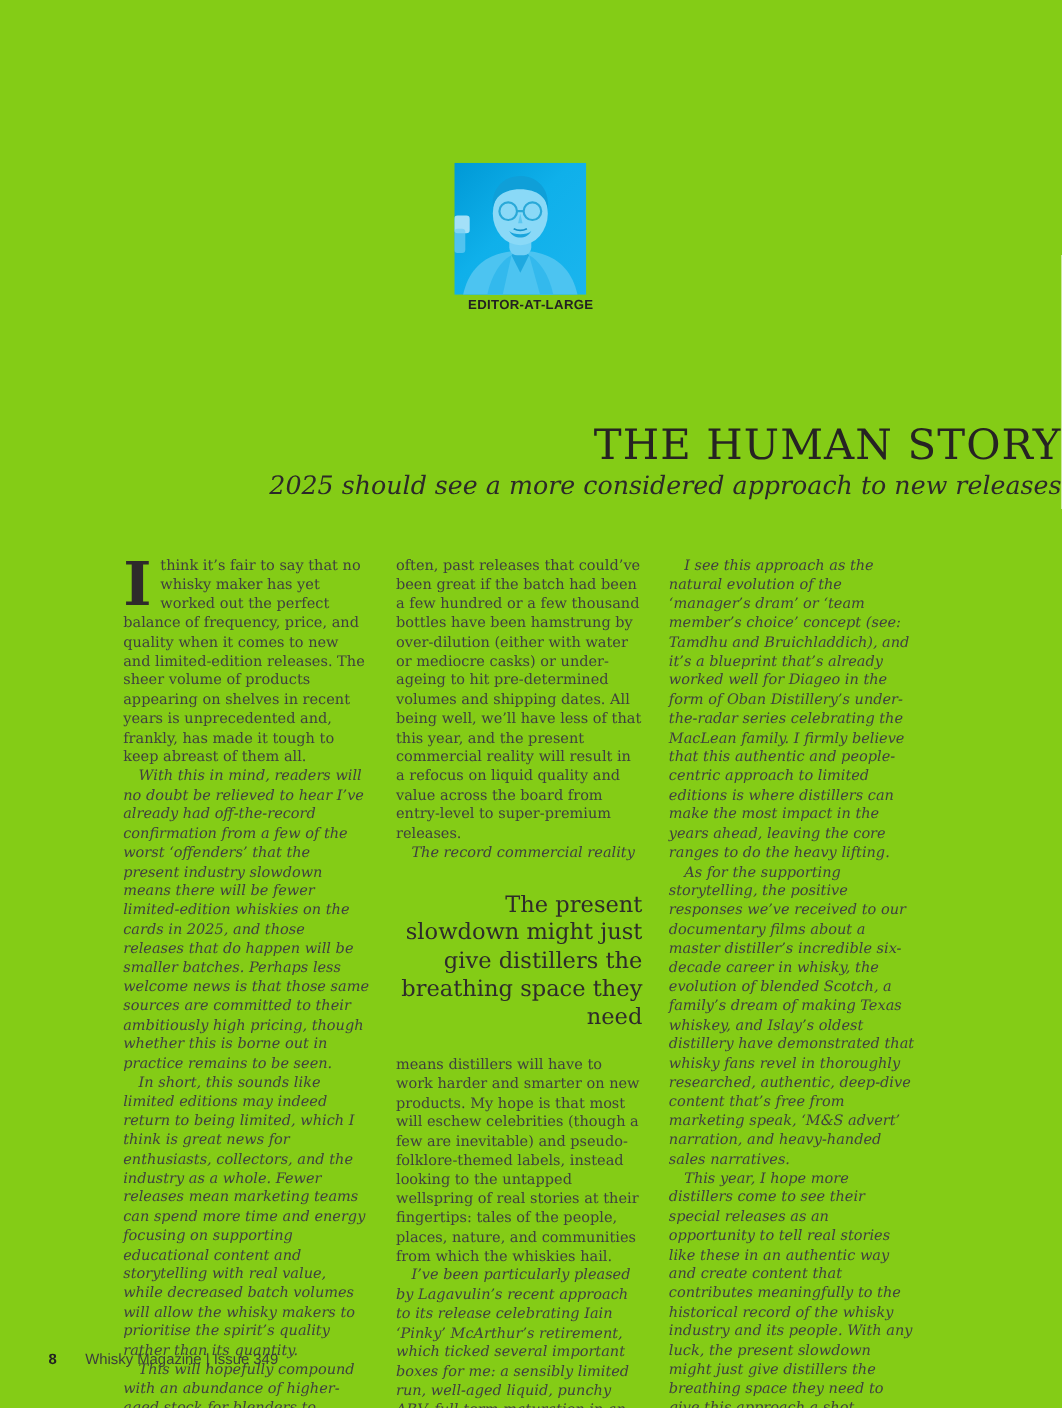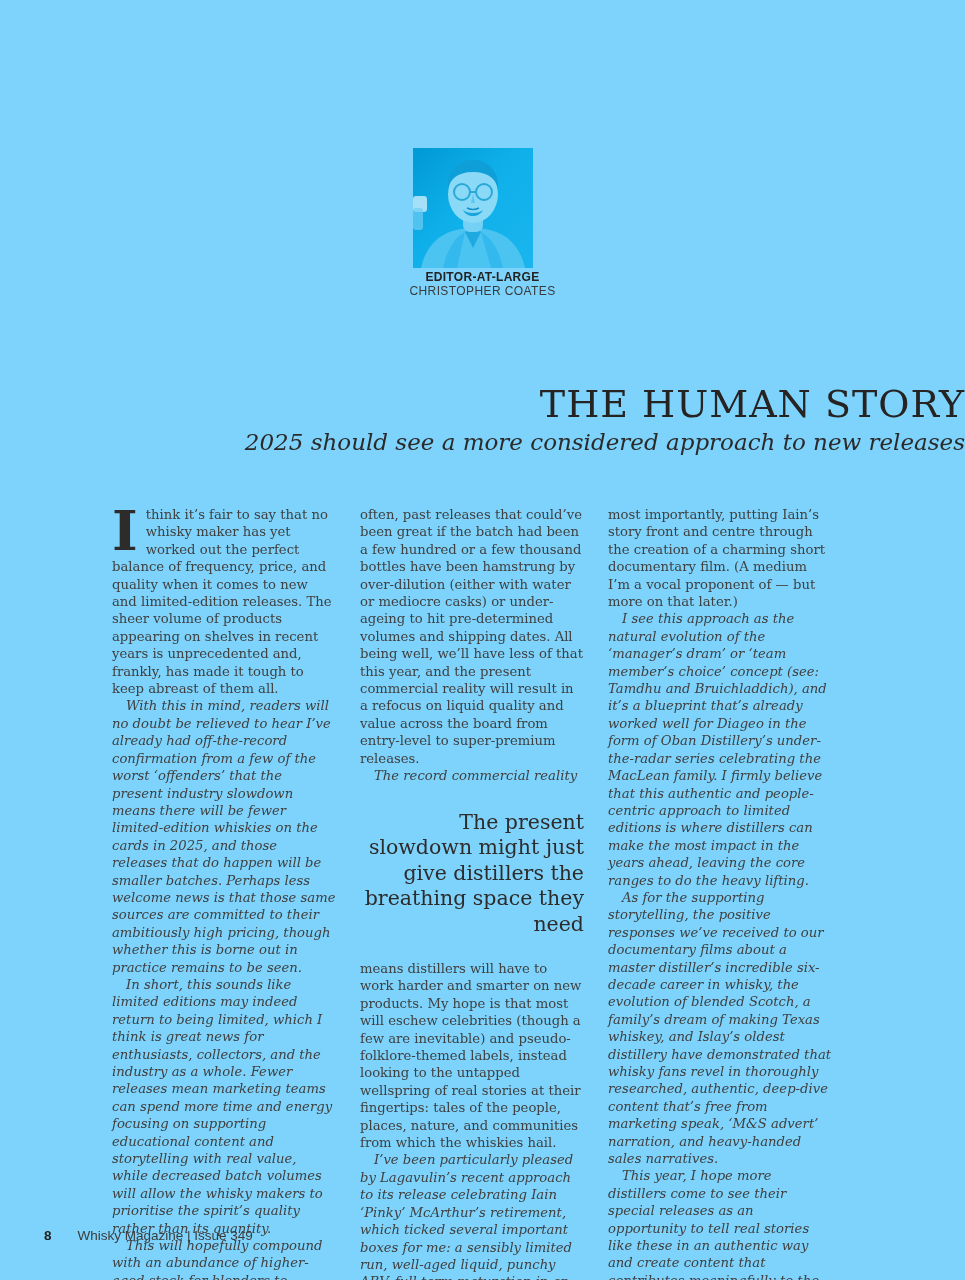--- a/index.html
+++ b/index.html
@@ -4,21 +4,21 @@
 <style>
   html, body {
     margin: 0;
     padding: 0;
     background: #ffffff;
   }
   .sheet {
     position: relative;
     width: 965px;
     height: 1280px;
-    background: #7dd3fc;
+    background: #84cc16;
     overflow: hidden;
     font-family: "DejaVu Serif", serif;
   }
 
   
   .photo-block {
     position: absolute;
     left: 413px;
     top: 148px;
     width: 120px;
@@ -165,21 +165,20 @@
 
       <path d="M50 62 C54 70 66 70 70 62 C66 66 54 66 50 62 Z" fill="#1ba5dc"></path>
       <path d="M54 60 C58 62 62 62 66 60" fill="none" stroke="#1693c8" stroke-width="1.6"></path>
 
       <path d="M60 46 L58 55 L62 55 Z" fill="#5cc7f0"></path>
     </svg>
   </div>
 
   <div class="byline">
     <div class="role">EDITOR-AT-LARGE</div>
-    <div class="name">CHRISTOPHER COATES</div>
   </div>
 
   <div class="headline">
     <div class="title">THE HUMAN STORY</div>
     <div class="subtitle">2025 should see a more considered approach to new releases</div>
   </div>
 
   <div class="columns">
 
     <div class="col">
@@ -191,21 +190,20 @@
 
     <div class="col">
       <p class="para">often, past releases that could’ve been great if the batch had been a few hundred or a few thousand bottles have been hamstrung by over-dilution (either with water or mediocre casks) or under-ageing to hit pre-determined volumes and shipping dates. All being well, we’ll have less of that this year, and the present commercial reality will result in a refocus on liquid quality and value across the board from entry-level to super-premium releases.</p>
       <p class="para indent">The record commercial reality</p>
       <div class="pull-quote">The present slowdown might just give distillers the breathing space they need</div>
       <p class="para">means distillers will have to work harder and smarter on new products. My hope is that most will eschew celebrities (though a few are inevitable) and pseudo-folklore-themed labels, instead looking to the untapped wellspring of real stories at their fingertips: tales of the people, places, nature, and communities from which the whiskies hail.</p>
       <p class="para indent">I’ve been particularly pleased by Lagavulin’s recent approach to its release celebrating Iain ‘Pinky’ McArthur’s retirement, which ticked several important boxes for me: a sensibly limited run, well-aged liquid, punchy ABV, full-term maturation in an unusual cask, purchase by ballot, pick-up only from the distillery (dissuading flippers and encouraging tourism), and,</p>
     </div>
 
     <div class="col">
-      <p class="para">most importantly, putting Iain’s story front and centre through the creation of a charming short documentary film. (A medium I’m a vocal proponent of — but more on that later.)</p>
       <p class="para indent">I see this approach as the natural evolution of the ‘manager’s dram’ or ‘team member’s choice’ concept (see: Tamdhu and Bruichladdich), and it’s a blueprint that’s already worked well for Diageo in the form of Oban Distillery’s under-the-radar series celebrating the MacLean family. I firmly believe that this authentic and people-centric approach to limited editions is where distillers can make the most impact in the years ahead, leaving the core ranges to do the heavy lifting.</p>
       <p class="para indent">As for the supporting storytelling, the positive responses we’ve received to our documentary films about a master distiller’s incredible six-decade career in whisky, the evolution of blended Scotch, a family’s dream of making Texas whiskey, and Islay’s oldest distillery have demonstrated that whisky fans revel in thoroughly researched, authentic, deep-dive content that’s free from marketing speak, ‘M&amp;S advert’ narration, and heavy-handed sales narratives.</p>
       <p class="para indent"><span>This year, I hope more distillers come to see their special releases as an opportunity to tell real stories like these in an authentic way and create content that contributes meaningfully to the historical record of the whisky industry and its people. With any luck, the present slowdown might just give distillers the breathing space they need to give this approach a shot.</span></p>
     </div>
 
   </div>
 
   <div class="footer">
     <span class="pagenum">8</span><span class="mag">Whisky Magazine | Issue 349</span>
   </div>

